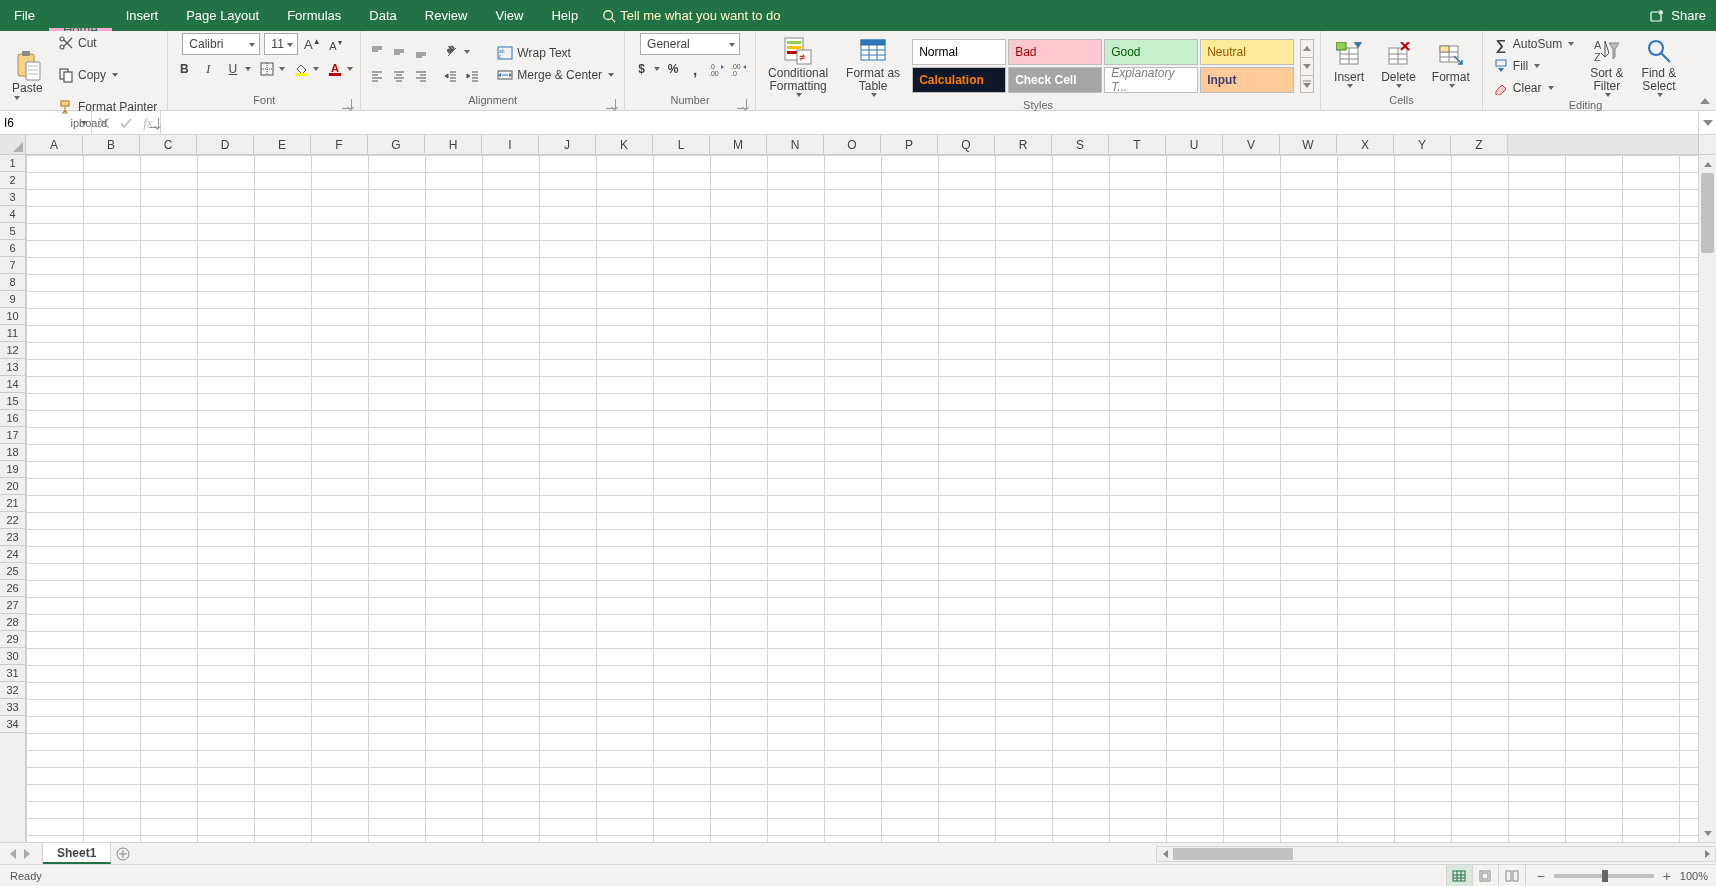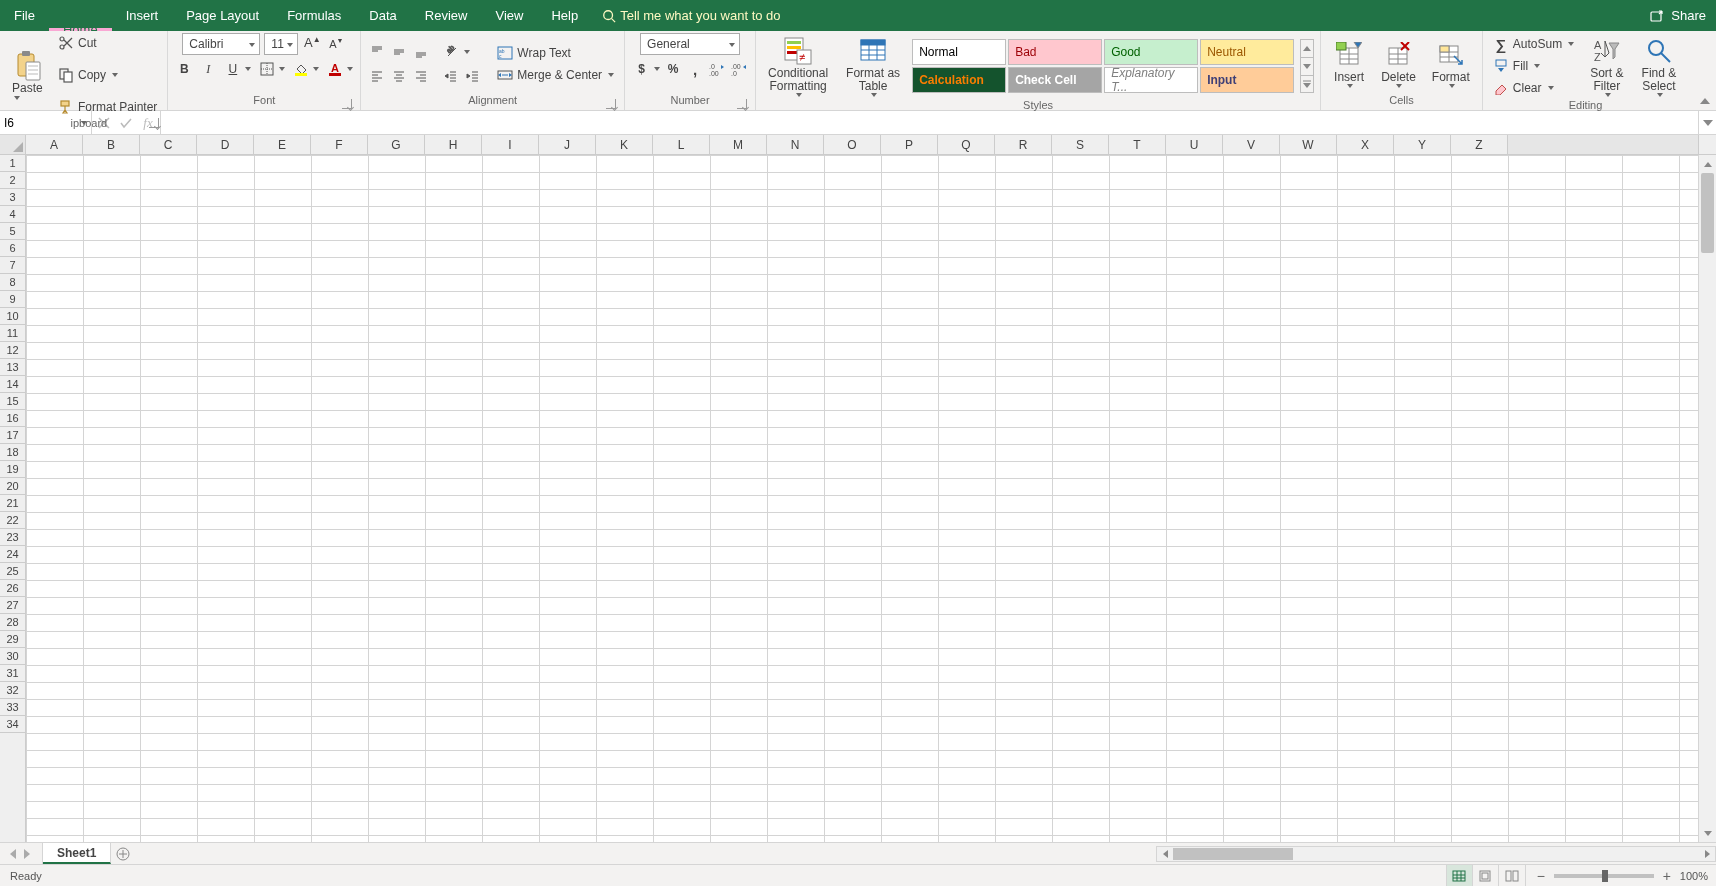--- a/index.html
+++ b/index.html
@@ -30,21 +30,21 @@
 .icon16 { width: 16px; height: 16px; display: inline-flex; align-items: center; justify-content: center; }
 svg { display: block; }
 
 
 .clipboard-body { display: flex; gap: 4px; }
 .paste-col { display: flex; flex-direction: column; align-items: flex-start; }
 .clip-col { display: flex; flex-direction: column; gap: 12px; }
 
 
 .font-body { display: flex; flex-direction: column; gap: 4px; }
-.font-row { display: flex; align-items: flex-start; gap: 4px; }
+.font-row { display: flex; align-items: flex-end; gap: 4px; }
 .combo { height: 22px; border: 1px solid #ababab; background: #fff; display: flex; align-items: center; padding: 0 16px 0 6px; font-size: 12px; position: relative; }
 .combo .caret { position: absolute; right: 4px; top: 9px; }
 .fontname { width: 78px; }
 .fontsize { width: 34px; }
 .sqbtn { width: 20px; height: 20px; border: 1px solid transparent; display: flex; align-items: center; justify-content: center; cursor: pointer; }
 .splitbtn { display: flex; }
 .splitbtn .sqbtn:first-child { border-right: none; }
 .splitarrow { width: 10px; height: 20px; display: flex; align-items: center; justify-content: center; cursor: pointer; }
 
 
@@ -57,21 +57,21 @@
 .numfmt { width: 100px; }
 
 
 .styles-body { display: flex; align-items: center; gap: 6px; }
 .gallery { display: grid; grid-template-columns: repeat(4, 94px); grid-template-rows: 26px 26px; gap: 2px; }
 .swatch { border: 1px solid #bdbdbd; display: flex; align-items: center; padding: 0 6px; font-size: 12px; cursor: pointer; }
 .swatch.normal { background: #fff; color: #000; }
 .swatch.bad { background: #ffc7ce; color: #9c0006; }
 .swatch.good { background: #c6efce; color: #006100; }
 .swatch.neutral { background: #ffeb9c; color: #9c5700; }
-.swatch.calc { background: #14532d; color: #fa7d00; font-weight: bold; }
+.swatch.calc { background: #0f172a; color: #fa7d00; font-weight: bold; }
 .swatch.check { background: #a5a5a5; color: #fff; font-weight: bold; }
 .swatch.explan { background: #fff; color: #7f7f7f; font-style: italic; }
 .swatch.input { background: #ffcc99; color: #3f3f76; font-weight: bold; }
 .gal-scroll { width: 14px; height: 54px; border: 1px solid #bdbdbd; display: flex; flex-direction: column; }
 .gal-scroll div { flex: 1; display: flex; align-items: center; justify-content: center; cursor: pointer; border-bottom: 1px solid #bdbdbd; }
 .gal-scroll div:last-child { border-bottom: none; }
 
 
 .cells-body { display: flex; gap: 4px; }
 

